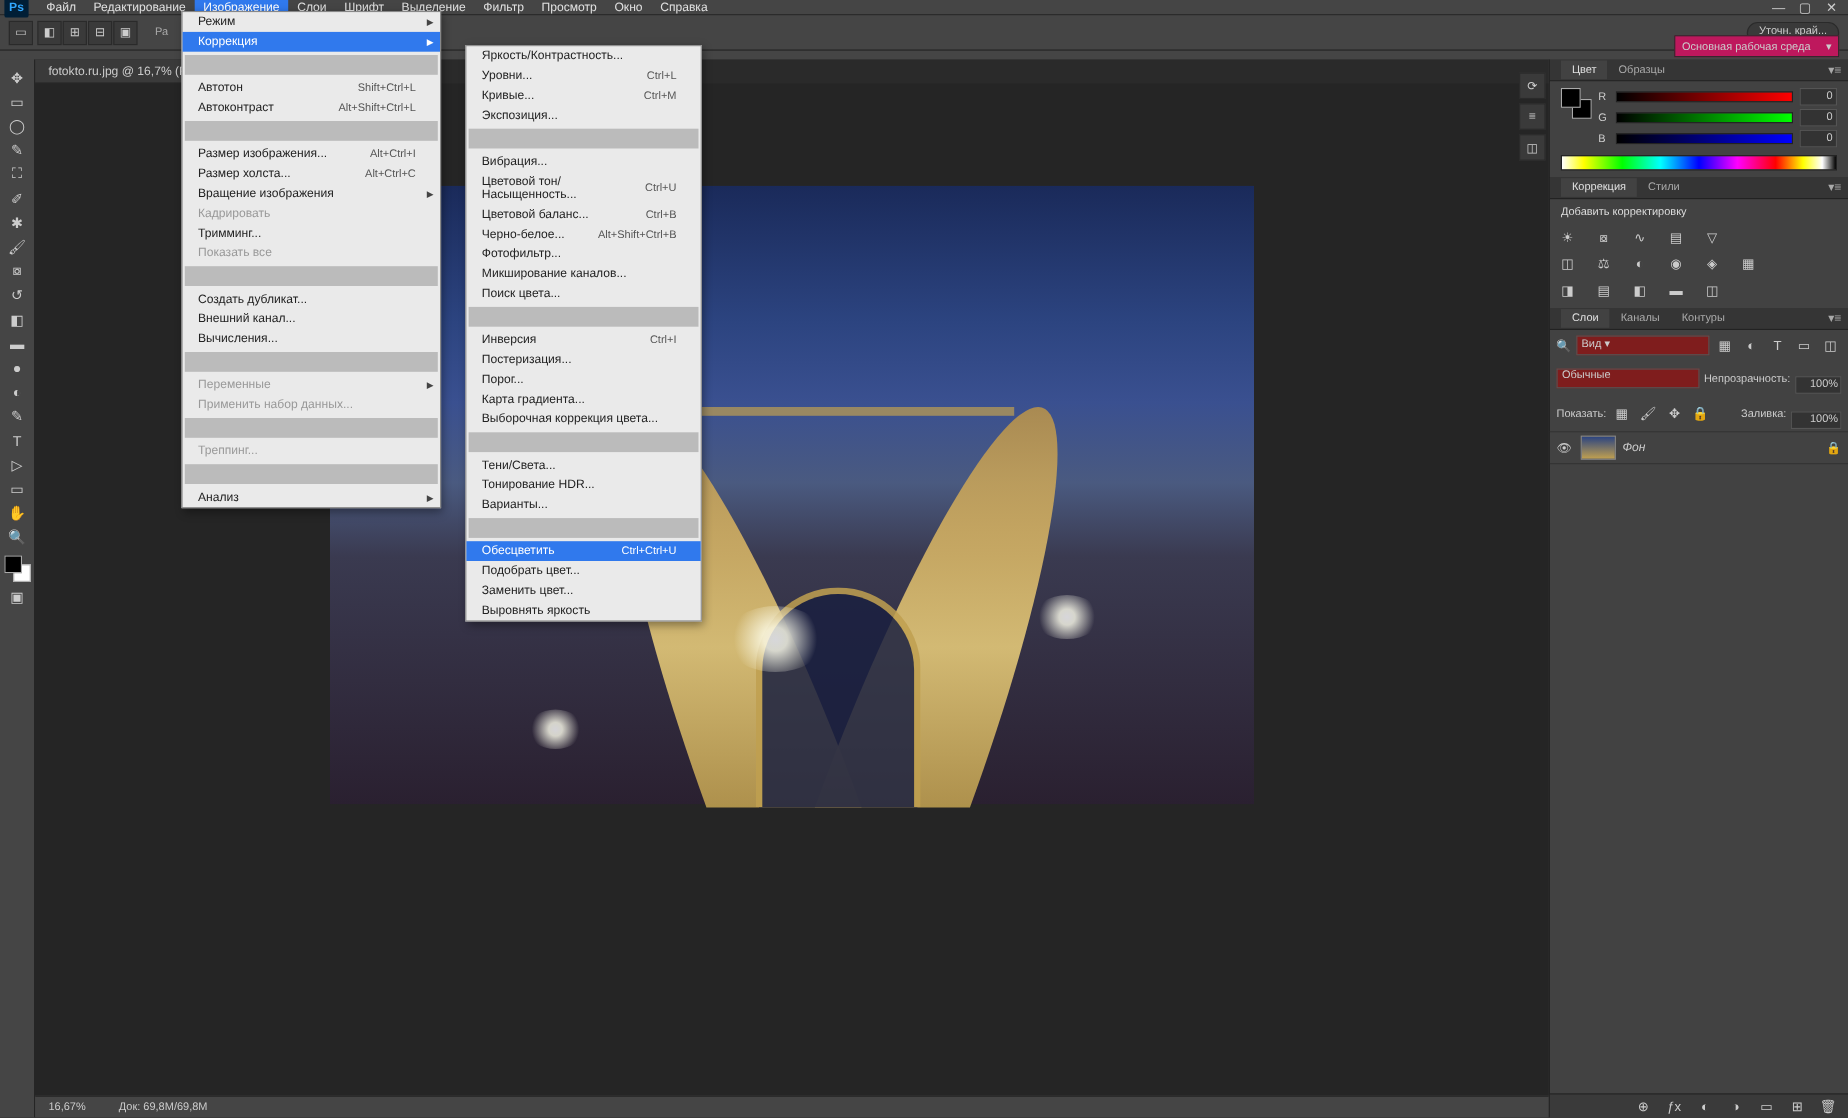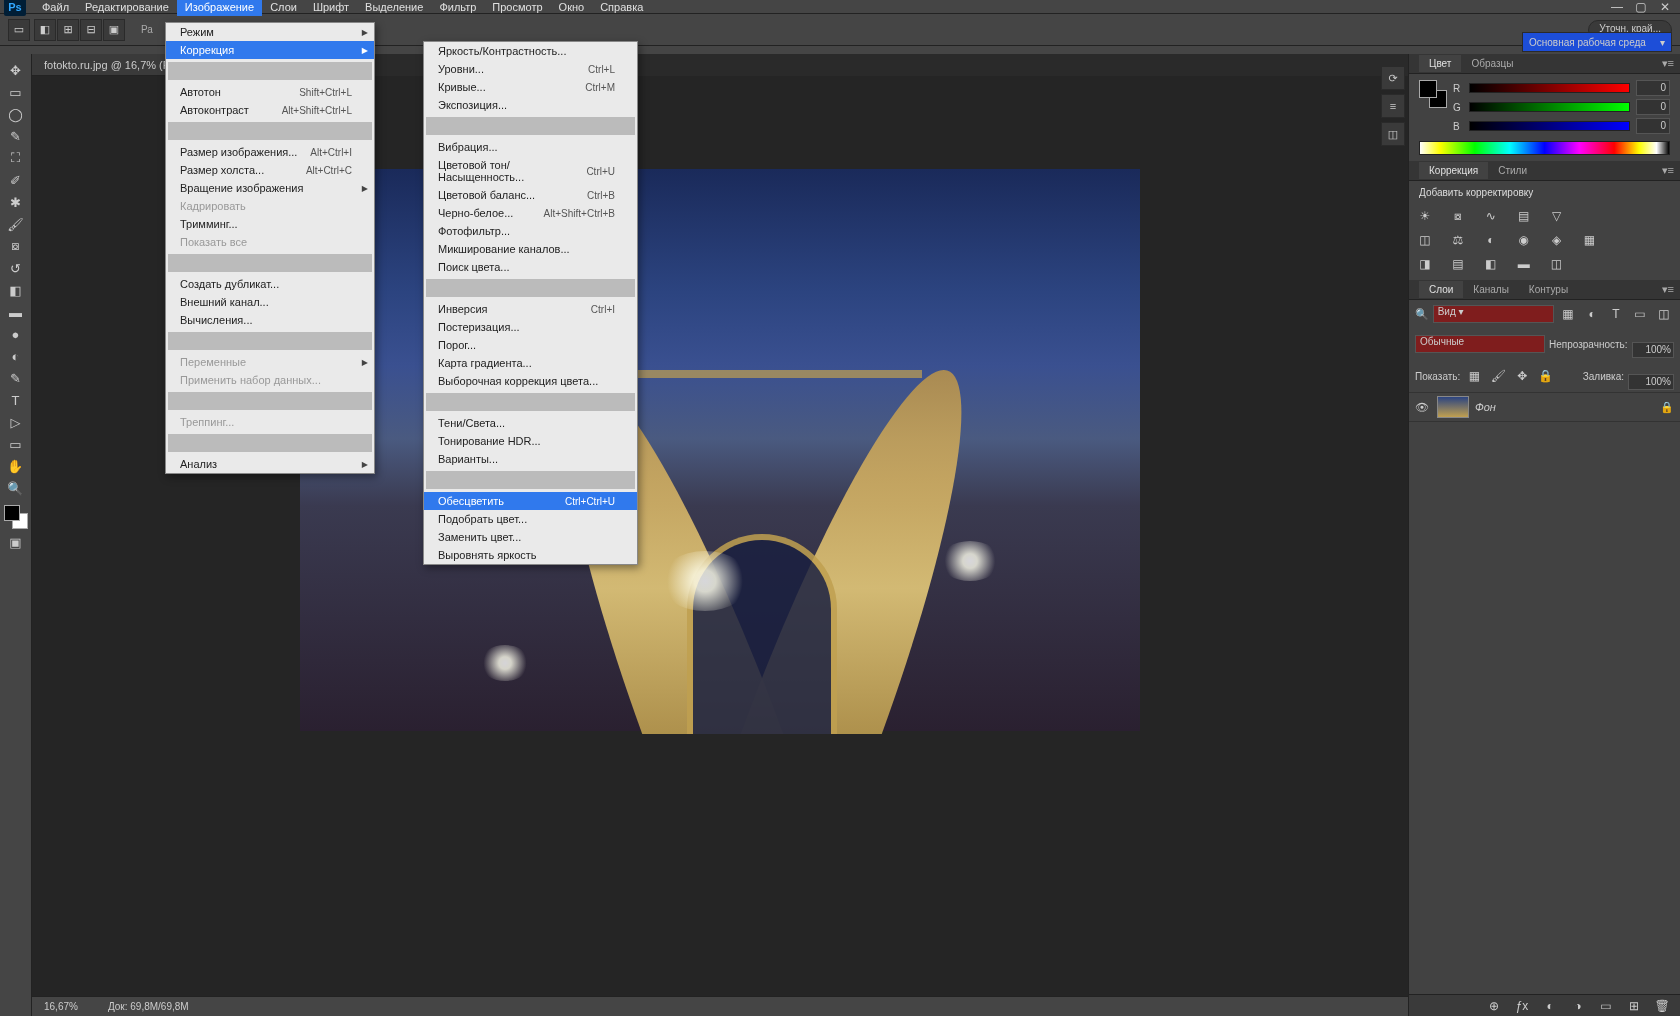--- a/index.html
+++ b/index.html
@@ -14,21 +14,21 @@
 .window-controls span { width:22px; height:16px; display:flex; align-items:center; justify-content:center; cursor:pointer; color:#ccc; font-size:12px; }
 
 
 .options-bar { height:32px; background:#454545; border-bottom:1px solid #222; display:flex; align-items:center; padding:0 8px; gap:4px; }
 .opt-btn { width:22px; height:22px; background:#3a3a3a; border:1px solid #2a2a2a; display:flex; align-items:center; justify-content:center; }
 .opt-group { display:flex; gap:1px; margin-right:8px; }
 .opt-text { font-size:10px; color:#aaa; margin-left:4px; }
 .opt-pill { height:20px; padding:2px 10px; background:#3a3a3a; border:1px solid #2a2a2a; border-radius:10px; font-size:10px; color:#ccc; margin-left:auto; }
 
 
-.workspace-sel { position:absolute; right:8px; top:32px; height:20px; width:150px; background:#1d4ed8; border:1px solid #2a2a2a; color:#ccc; font-size:10px; display:flex; align-items:center; padding:0 6px; }
+.workspace-sel { position:absolute; right:8px; top:32px; height:20px; width:150px; background:#be185d; border:1px solid #2a2a2a; color:#ccc; font-size:10px; display:flex; align-items:center; padding:0 6px; }
 
 
 .tools { position:absolute; left:0; top:54px; width:32px; background:#454545; bottom:0; border-right:1px solid #222; display:flex; flex-direction:column; align-items:center; padding-top:6px; gap:2px; }
 .tool { width:26px; height:20px; display:flex; align-items:center; justify-content:center; cursor:pointer; color:#ccc; font-size:13px; }
 .fgbg { position:relative; width:26px; height:26px; margin-top:4px; }
 .fgbg .fg { position:absolute; left:1px; top:1px; width:16px; height:16px; background:#000; border:1px solid #aaa; z-index:2; }
 .fgbg .bg { position:absolute; right:1px; bottom:1px; width:16px; height:16px; background:#fff; border:1px solid #aaa; }
 
 
 .doc-area { position:absolute; left:32px; top:54px; right:272px; bottom:20px; background:#2a2a2a; }
@@ -92,21 +92,21 @@
 .dropdown ul { list-style:none; }
 .dropdown li { padding:3px 22px 3px 14px; display:flex; align-items:center; position:relative; cursor:default; min-height:18px; }
 .dropdown li.sep { height:1px; padding:0; margin:3px 2px; background:#bbb; }
 .dropdown li .sc { margin-left:auto; color:#555; font-size:10px; }
 .dropdown li.arrow::after { content:"▶"; position:absolute; right:6px; font-size:8px; color:#444; }
 .dropdown li.disabled { color:#999; }
 .dropdown li.hl { background:#3079ed; color:#fff; }
 .dropdown li.hl .sc { color:#fff; }
 .dropdown li.hl.arrow::after { color:#fff; }
 
-.dd1 { left:165px; top:22px; width:210px; }
+.dd1 { left:165px; top:10px; width:236px; }
 .dd2 { left:423px; top:41px; width:215px; }
 </style>
 </head>
 <body>
 
 <div class="menubar">
   <div class="ps-logo">Ps</div>
   <div id="menu-items" style="display: flex;">
       <span class="menu-item">Файл</span>
       <span class="menu-item">Редактирование</span>

